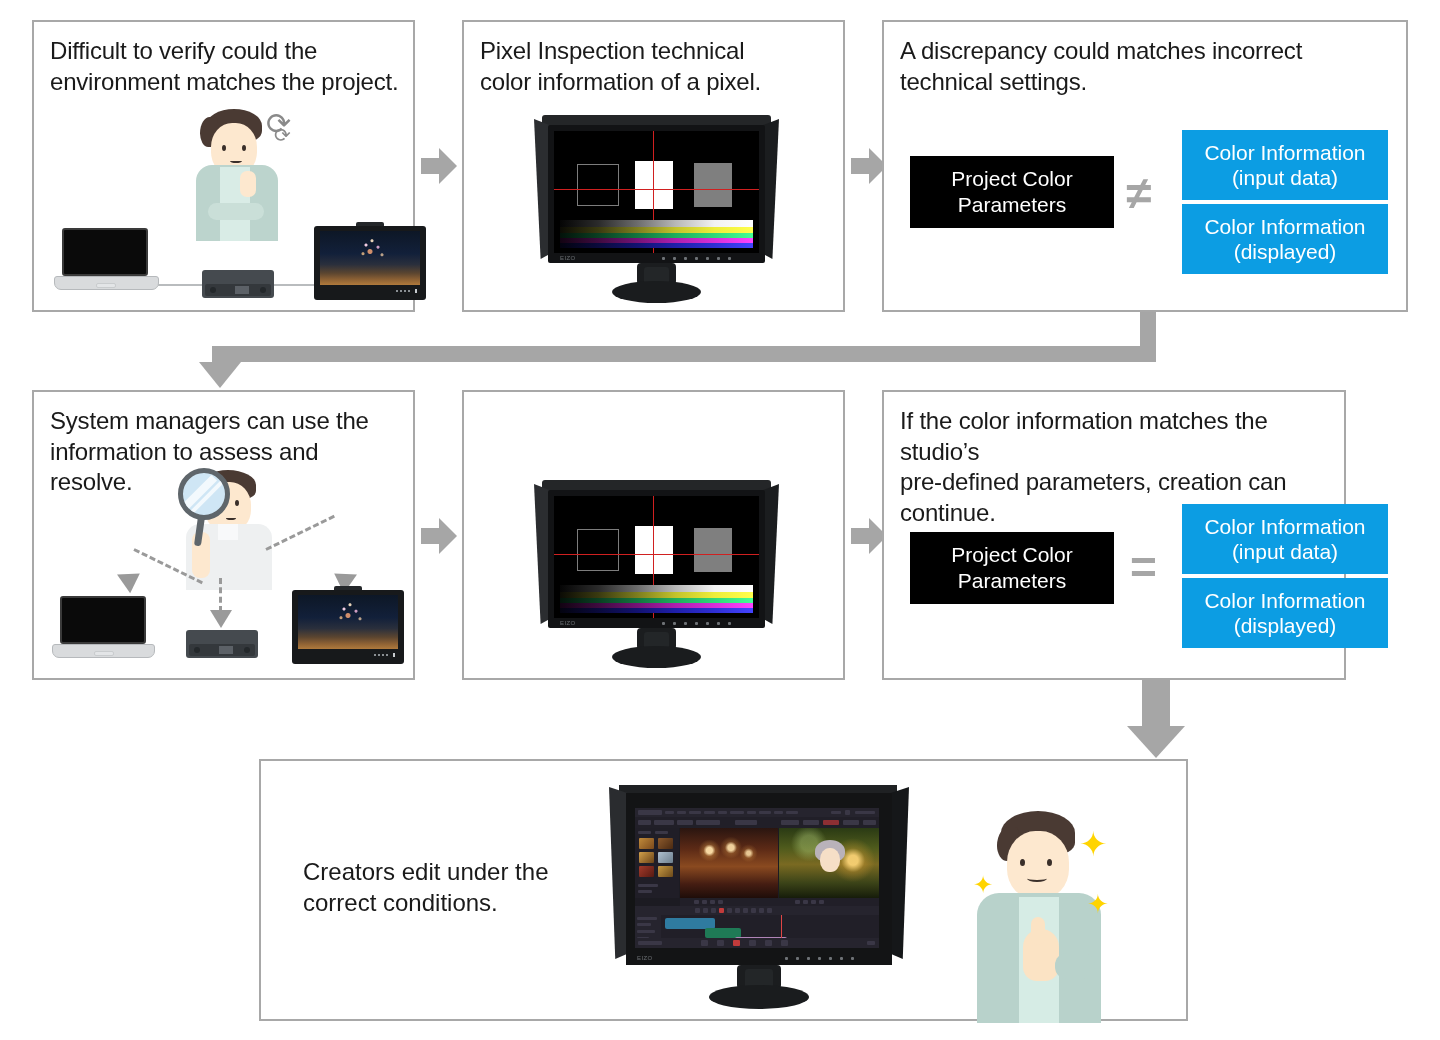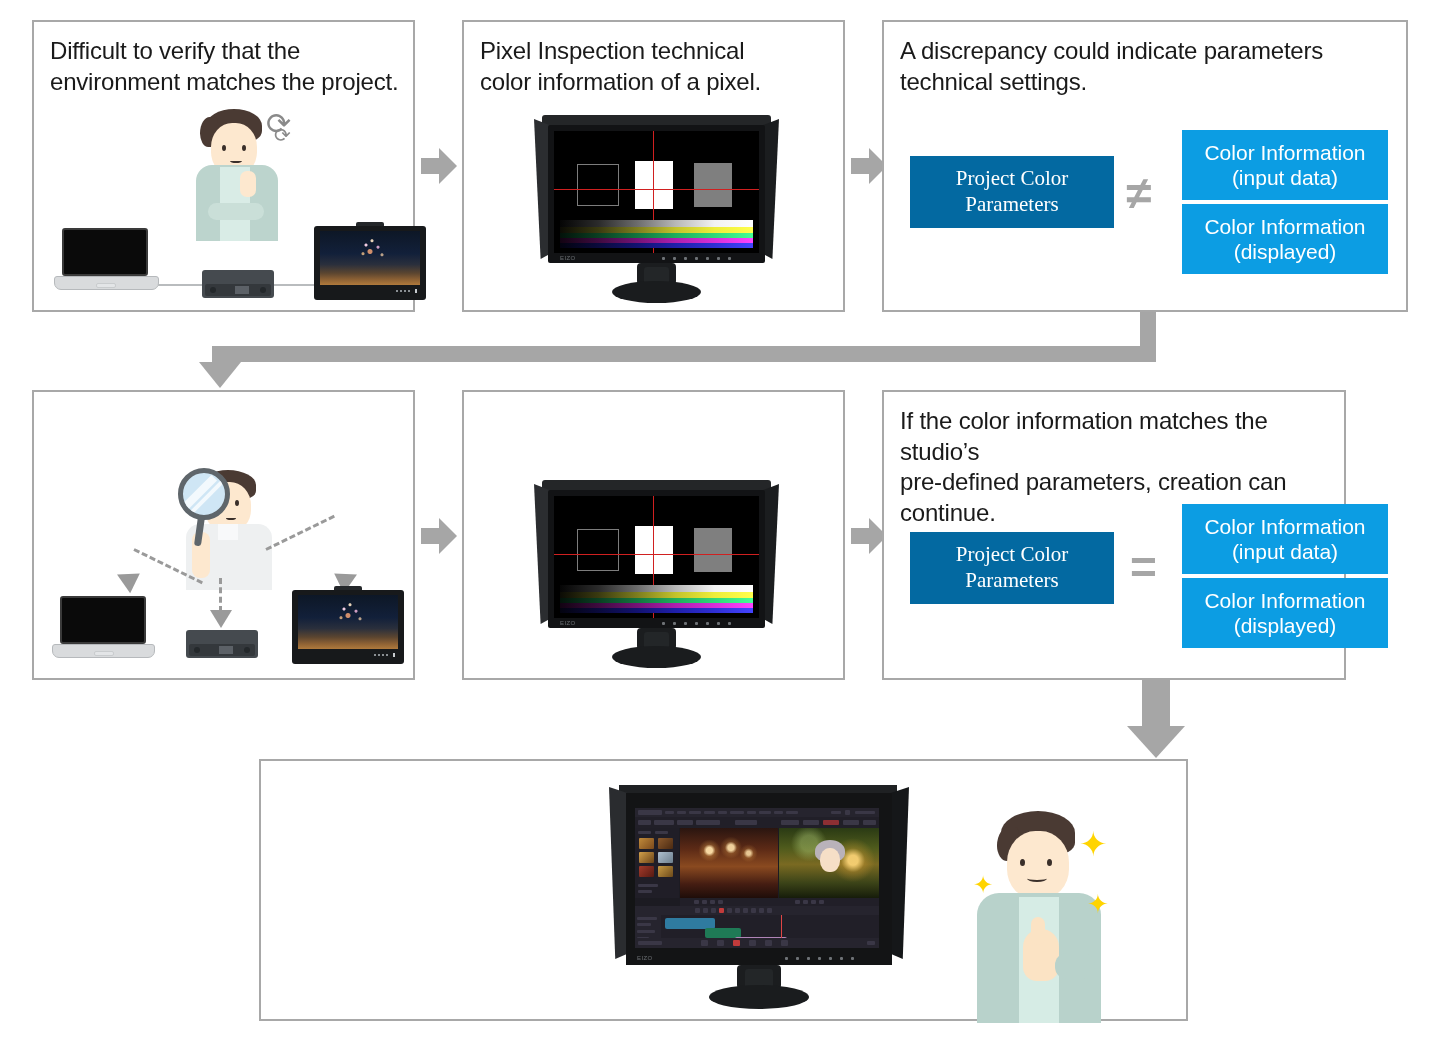--- a/index.html
+++ b/index.html
@@ -54,28 +54,27 @@
     position: absolute;
     width: 0; height: 0;
     border-left: 21px solid transparent;
     border-right: 21px solid transparent;
     border-top: 26px solid #a6a6a6;
   }
 
   
   .green-box {
     position: absolute;
-    background: #0369a1;
+    background: #000000;
     color: #ffffff;
     font-size: 21px;
     line-height: 1.22;
     display: flex; align-items: center; justify-content: center;
     text-align: center;
     white-space: pre-line;
-    font-family: Liberation Serif, serif;
   }
   .blue-box {
     position: absolute;
     background: #0c9de3;
     color: #ffffff;
     font-size: 21px;
     line-height: 1.2;
     display: flex; flex-direction: column;
     align-items: center; justify-content: center;
     text-align: center;
@@ -203,21 +202,21 @@
   .dash-head { position:absolute; width:0; height:0; }
 
   .sparkle { position:absolute; color:#ffd400; line-height:1; }
 </style>
 </head>
 <body>
 
 <div id="stage">
 
   <div class="panel" style="left:32px; top:20px; width:383px; height:292px;">
-    <div class="panel-text">Difficult to verify that the
+    <div class="panel-text">Difficult to verify could the
 environment matches the project.</div>
 
     <div class="person" style="left:148px; top:85px; width:110px; height:135px;">
       <div class="p-hair" style="left:24px; top:2px; width:56px; height:34px; border-radius:50% 50% 35% 35%;"></div>
       <div class="p-hair" style="left:18px; top:10px; width:18px; height:30px; border-radius:60% 20% 40% 50%;"></div>
       <div class="p-face" style="left:29px; top:16px; width:46px; height:52px; border-radius:46% 46% 44% 44%;"></div>
       <div class="p-eye" style="left:40px; top:38px; width:4px; height:6px;"></div>
       <div class="p-eye" style="left:60px; top:38px; width:4px; height:6px;"></div>
       <div class="p-mouth" style="left:48px; top:52px; width:12px; height:4px;"></div>
 
@@ -310,21 +309,21 @@
       <div class="ce-stand-base" style="left:78px; top:166px; width:89px; height:22px;"></div>
     </div>
   </div>
 
   <div class="arrow-right" style="left:851px; top:148px; width:36px; height:36px;">
     <div class="ar-body" style="left:0; top:10px; width:20px; height:16px;"></div>
     <div class="ar-head" style="left:18px; top:0;"></div>
   </div>
 
   <div class="panel panel-wide" style="left:882px; top:20px; width:526px; height:292px;">
-    <div class="panel-text">A discrepancy could indicate parameters
+    <div class="panel-text">A discrepancy could matches incorrect
 technical settings.</div>
 
     <div class="green-box" style="left:26px; top:134px; width:204px; height:72px;">Project Color
 Parameters</div>
 
     <div class="cmp-sym" style="left:242px; top:148px;">≠</div>
 
     <div class="blue-box" style="left:298px; top:108px; width:206px; height:70px;">
       <span class="l1">Color Information</span>
       <span class="l2">(input data)</span>
@@ -339,20 +338,22 @@
 
     <div class="ar-body" style="right:0; top:0; width:16px; height:48px;"></div>
 
     <div class="ar-body" style="left:16px; top:34px; right:0; height:16px;"></div>
 
     <div class="ar-body" style="left:16px; top:34px; width:16px; height:22px;"></div>
     <div class="ar-head-down-sm" style="left:3px; top:50px;"></div>
   </div>
 
   <div class="panel" style="left:32px; top:390px; width:383px; height:290px;">
+    <div class="panel-text">System managers can use the
+information to assess and resolve.</div>
 
     <div class="person" style="left:140px; top:78px; width:110px; height:120px;">
       <div class="p-hair" style="left:26px; top:0; width:56px; height:30px; border-radius:50% 50% 30% 30%;"></div>
       <div class="p-face" style="left:31px; top:12px; width:46px; height:50px; border-radius:46% 46% 44% 44%;"></div>
       <div class="p-eye" style="left:61px; top:30px; width:4px; height:6px;"></div>
       <div class="p-mouth" style="left:52px; top:46px; width:10px; height:4px;"></div>
       <div class="p-body" style="left:12px; top:54px; width:86px; height:66px; background:#eef0f1; border-radius:14px 14px 0 0;"></div>
       <div class="p-body" style="left:44px; top:54px; width:20px; height:16px; background:#f8f9fa; transform:rotate(0deg);"></div>
       <div class="p-body" style="left:18px; top:62px; width:18px; height:46px; background:#fde8cf; border-radius:8px;"></div>
 
@@ -482,20 +483,23 @@
     </div>
   </div>
 
   <div style="position:absolute; left:1126px; top:680px; width:62px; height:78px;">
     <div class="ar-body" style="left:16px; top:0; width:28px; height:48px;"></div>
     <div class="ar-head-down" style="left:1px; top:46px;"></div>
   </div>
 
   <div class="panel" style="left:259px; top:759px; width:929px; height:262px;">
 
+    <div style="position:absolute; left:42px; top:95px; font-size:24px; line-height:1.3;
+                color:#1a1a1a; white-space:pre-line;">Creators edit under the
+correct conditions.</div>
 
     <div class="em" style="left:348px; top:24px; width:300px; height:228px;">
       <div class="em-hood-top" style="left:10px; top:0; width:278px; height:12px;"></div>
       <div class="em-hood-l" style="left:0; top:2px; width:26px; height:172px; clip-path: polygon(0 0, 100% 5%, 100% 95%, 24% 100%);"></div>
       <div class="em-hood-r" style="left:274px; top:2px; width:26px; height:172px; clip-path: polygon(0 5%, 100% 0, 76% 100%, 0 95%);"></div>
       <div class="em-frame" style="left:17px; top:8px; width:266px; height:172px;"></div>
 
       <div class="em-ui" style="left:26px; top:23px; width:244px; height:140px;">
         <div class="em-menubar" style="top:0; height:9px;">
           <div class="em-tag" style="left:3px; top:2px; width:24px; height:5px;"></div>

